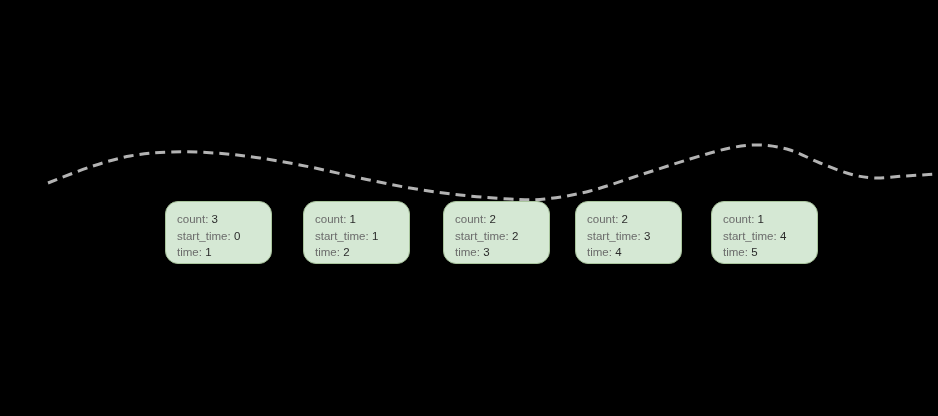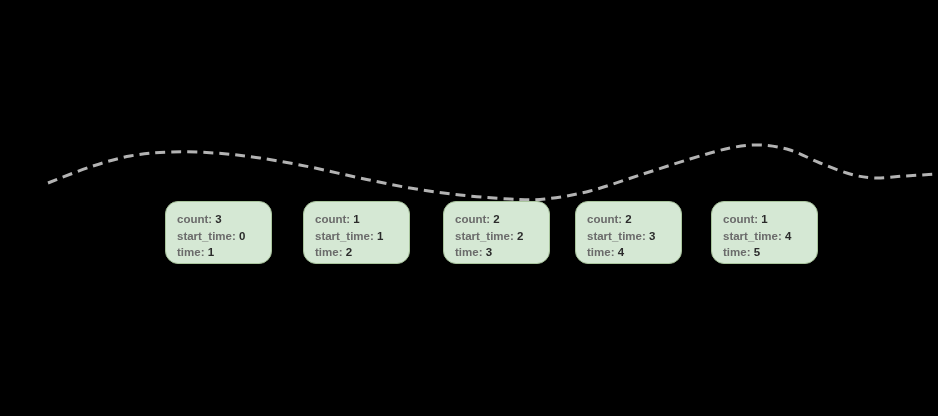--- a/index.html
+++ b/index.html
@@ -40,21 +40,21 @@
     color: #6b6b6b;
     white-space: nowrap;
   }
   .field-value {
     color: #2b2b2b;
   }
 </style>
 </head>
 <body>
 
-<div id="canvas" style="width: 938px; height: 381px; background: rgb(0, 0, 0); font-weight: bold;">
+<div id="canvas" style="width: 938px; height: 381px; background: rgb(0, 0, 0);">
 
   <svg id="trend-svg" viewBox="0 0 938 416" preserveAspectRatio="none">
     <path id="trend-path" fill="none" stroke="#b3b3b3" stroke-width="3" stroke-linecap="butt" stroke-dasharray="10 6" d="M 48 183 C 55.00 180.33, 76.33 171.50, 90 167 C 103.67 162.50, 116.67 158.50, 130 156 C 143.33 153.50, 155.83 152.50, 170 152 C 184.17 151.50, 200.00 152.00, 215 153 C 230.00 154.00, 244.17 155.67, 260 158 C 275.83 160.33, 293.33 163.67, 310 167 C 326.67 170.33, 343.33 174.50, 360 178 C 376.67 181.50, 393.33 185.17, 410 188 C 426.67 190.83, 443.33 193.17, 460 195 C 476.67 196.83, 495.83 198.33, 510 199 C 524.17 199.67, 531.67 200.33, 545 199 C 558.33 197.67, 574.17 195.00, 590 191 C 605.83 187.00, 623.33 180.33, 640 175 C 656.67 169.67, 675.00 163.50, 690 159 C 705.00 154.50, 718.33 150.33, 730 148 C 741.67 145.67, 750.00 144.67, 760 145 C 770.00 145.33, 780.00 147.00, 790 150 C 800.00 153.00, 810.00 159.00, 820 163 C 830.00 167.00, 840.83 171.50, 850 174 C 859.17 176.50, 865.83 177.67, 875 178 C 884.17 178.33, 894.50 176.67, 905 176 C 915.50 175.33, 932.50 174.33, 938 174"></path>
   </svg>
 
   <div id="windows-layer">
       <div class="window-box" style="left: 165px; top: 201px; width: 107px; height: 63px; background: rgb(213, 232, 212); border-color: rgb(168, 196, 156);">
         <div class="field-line"><span class="field-label">count:</span> <span class="field-value">3</span></div>
         <div class="field-line"><span class="field-label">start_time:</span> <span class="field-value">0</span></div>
         <div class="field-line"><span class="field-label">time:</span> <span class="field-value">1</span></div>

